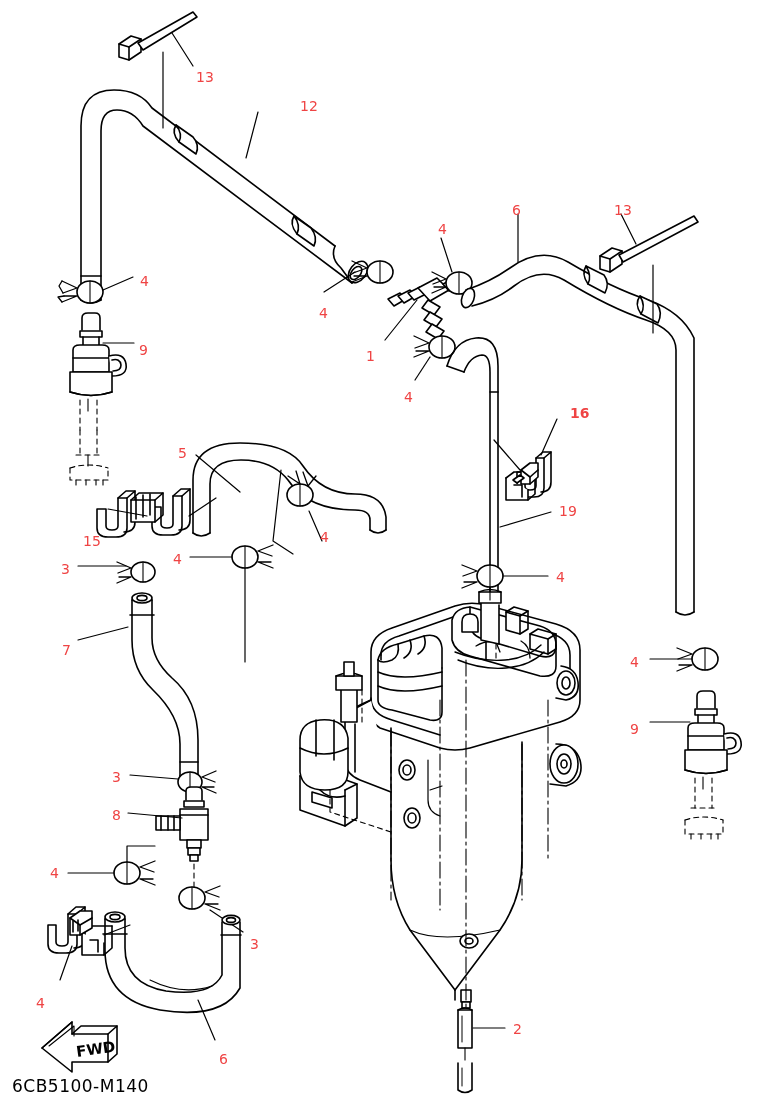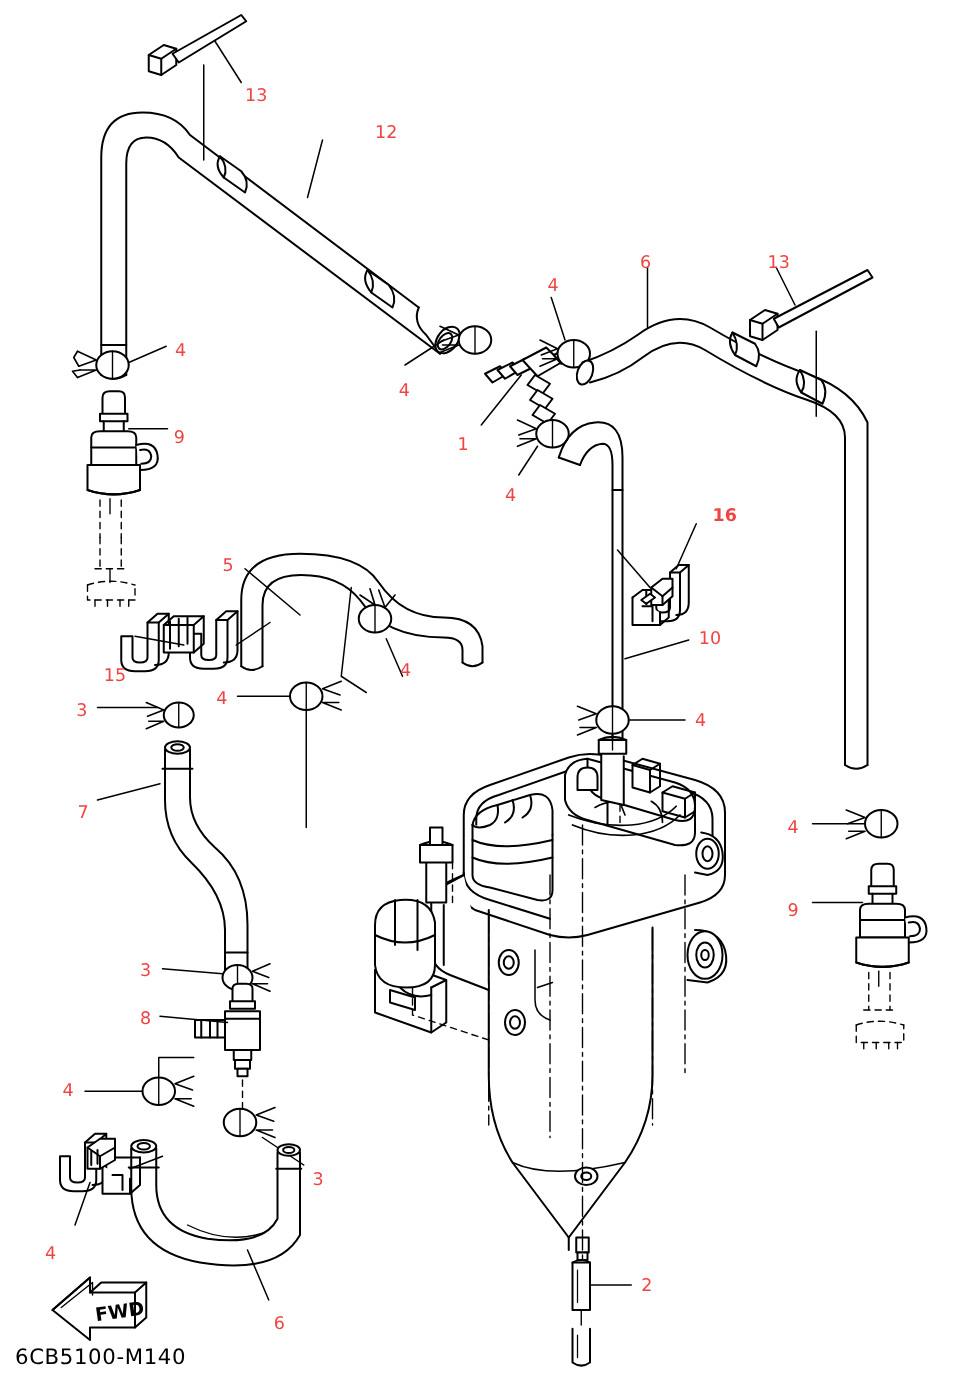--- a/index.html
+++ b/index.html
@@ -503,21 +503,21 @@
   <div class="callout" style="left:139px;top:343px;">9</div>
   <div class="callout" style="left:438px;top:222px;">4</div>
   <div class="callout" style="left:512px;top:203px;">6</div>
   <div class="callout" style="left:614px;top:203px;">13</div>
   <div class="callout" style="left:319px;top:306px;">4</div>
   <div class="callout" style="left:366px;top:349px;">1</div>
   <div class="callout" style="left:404px;top:390px;">4</div>
   <div class="callout" style="left:570px;top:406px;font-weight:bold;">16</div>
   <div class="callout" style="left:178px;top:446px;">5</div>
   <div class="callout" style="left:83px;top:504px;margin-top:30px;">15</div>
-  <div class="callout" style="left:559px;top:504px;">10</div>
+  <div class="callout" style="left:559px;top:504px;">19</div>
   <div class="callout" style="left:173px;top:552px;">4</div>
   <div class="callout" style="left:320px;top:530px;">4</div>
   <div class="callout" style="left:61px;top:562px;">3</div>
   <div class="callout" style="left:556px;top:570px;">4</div>
   <div class="callout" style="left:62px;top:643px;">7</div>
   <div class="callout" style="left:630px;top:655px;">4</div>
   <div class="callout" style="left:630px;top:722px;">9</div>
   <div class="callout" style="left:112px;top:770px;">3</div>
   <div class="callout" style="left:112px;top:808px;">8</div>
   <div class="callout" style="left:50px;top:866px;">4</div>

